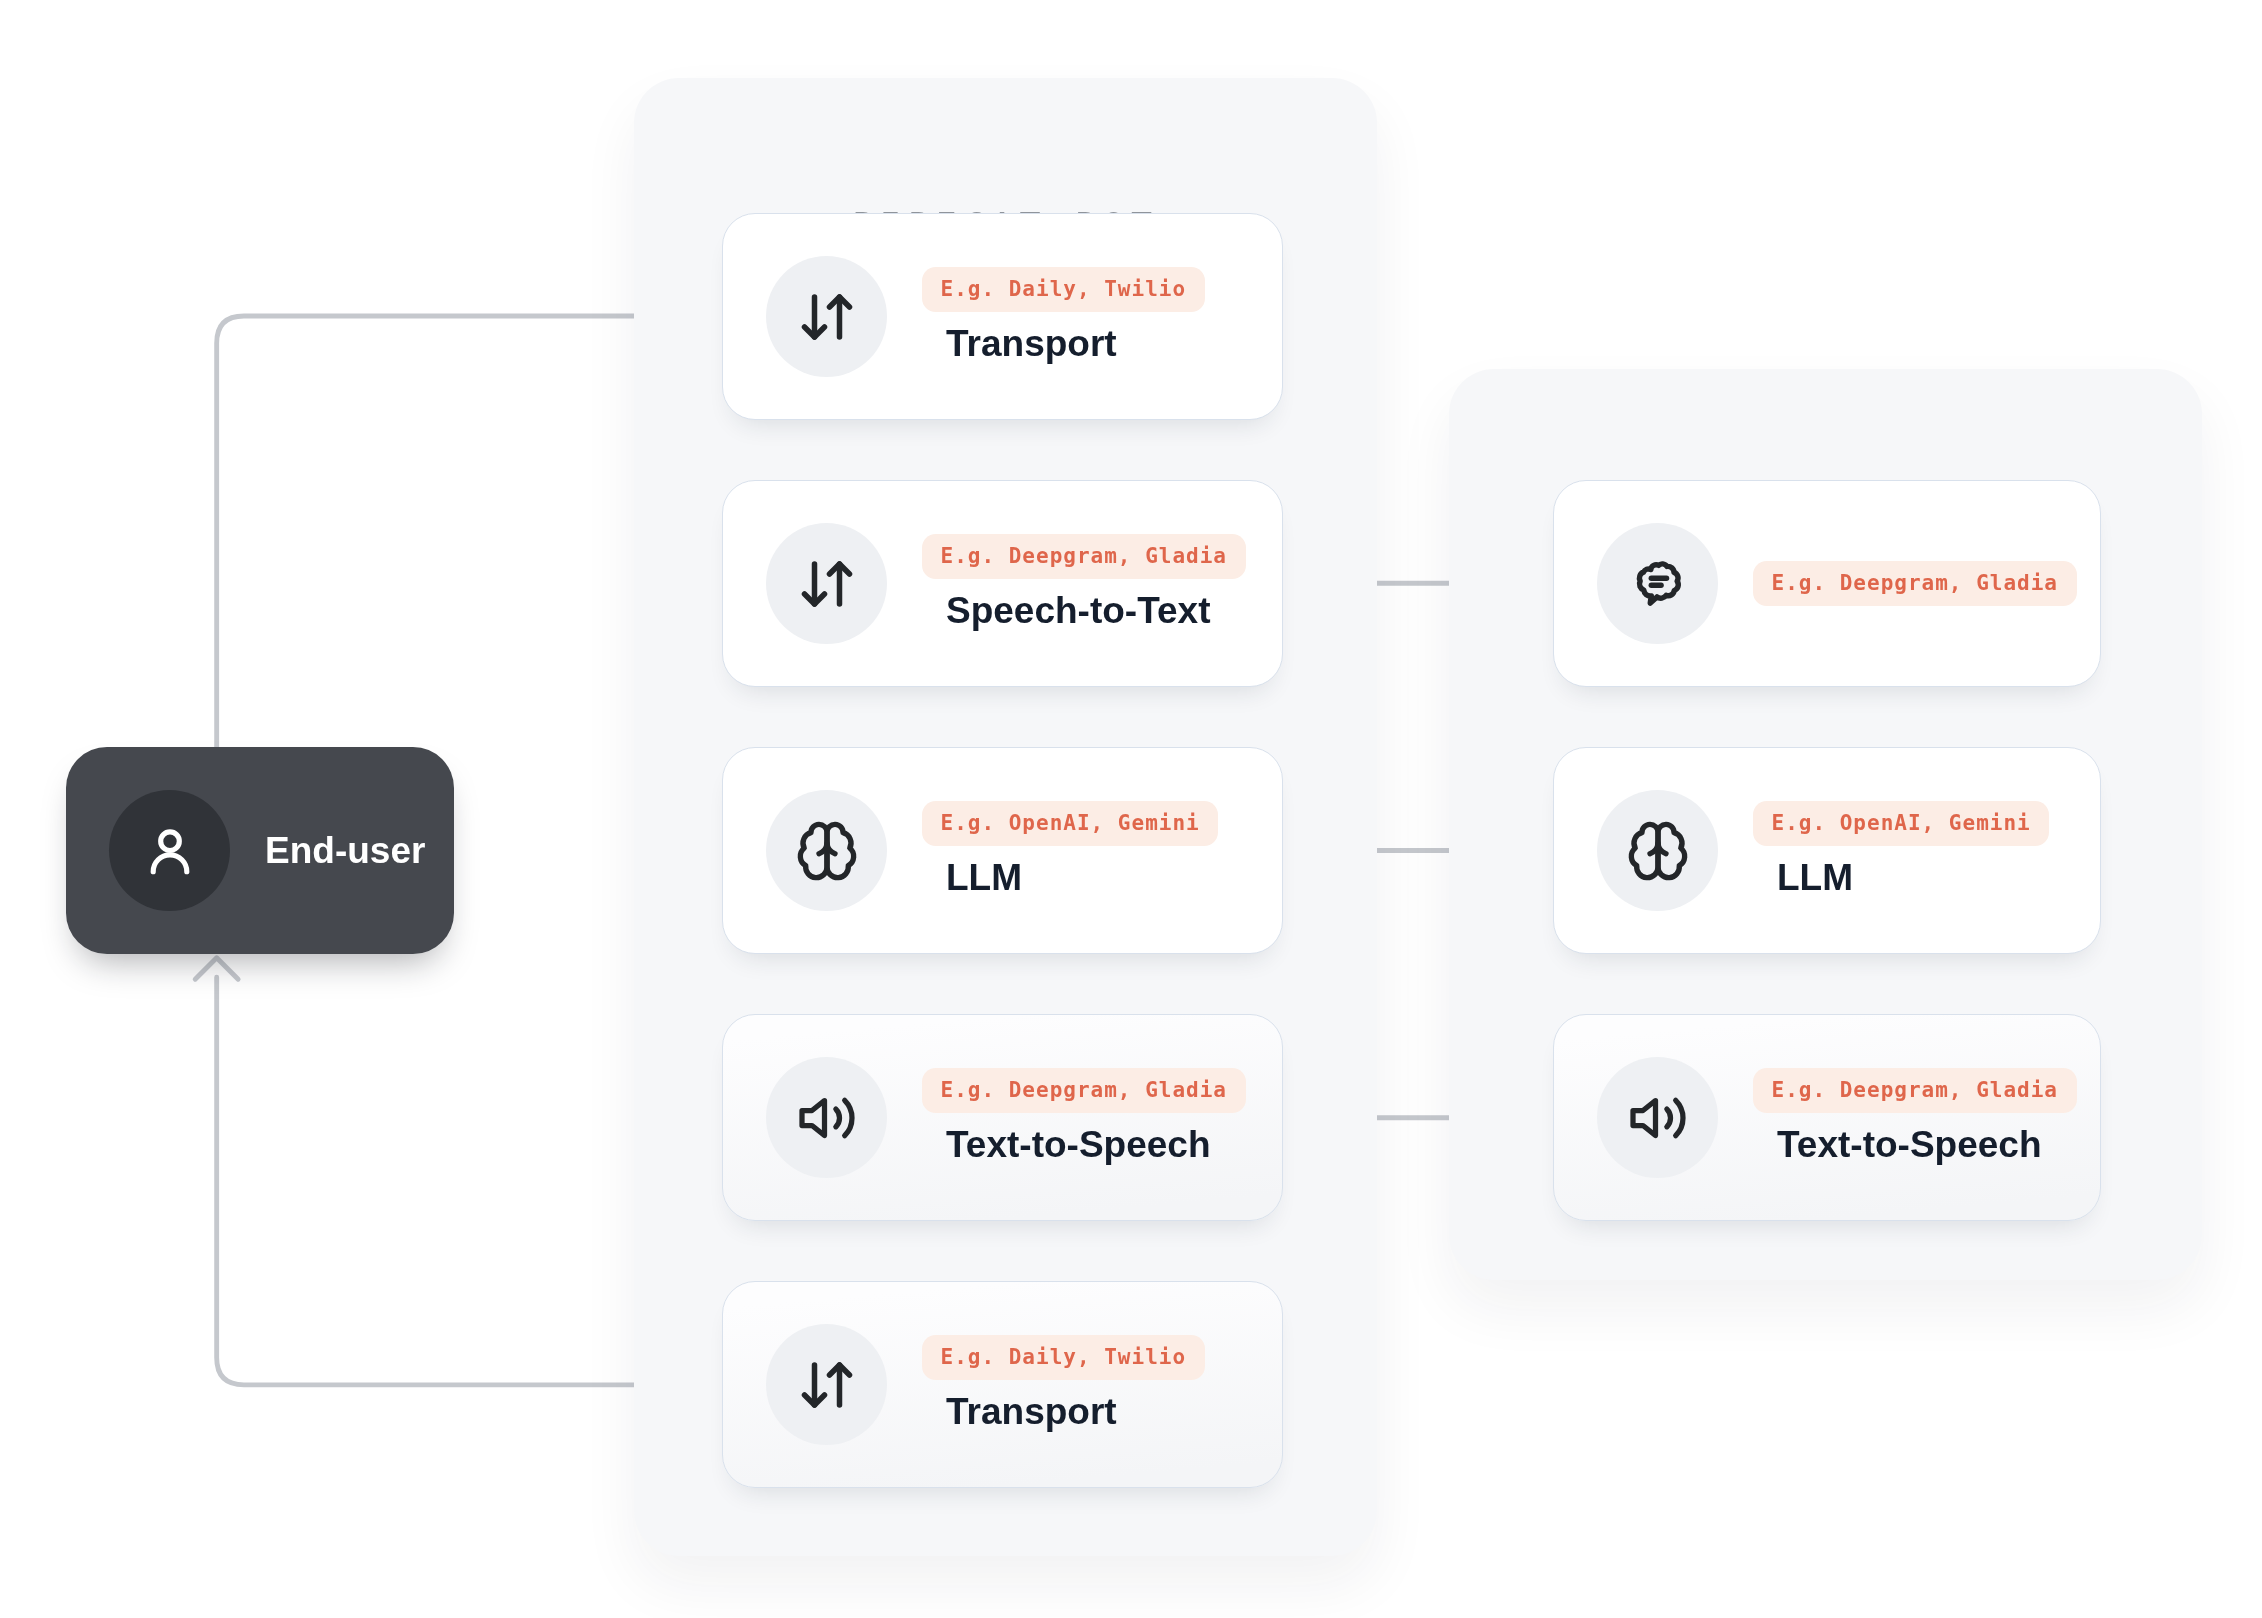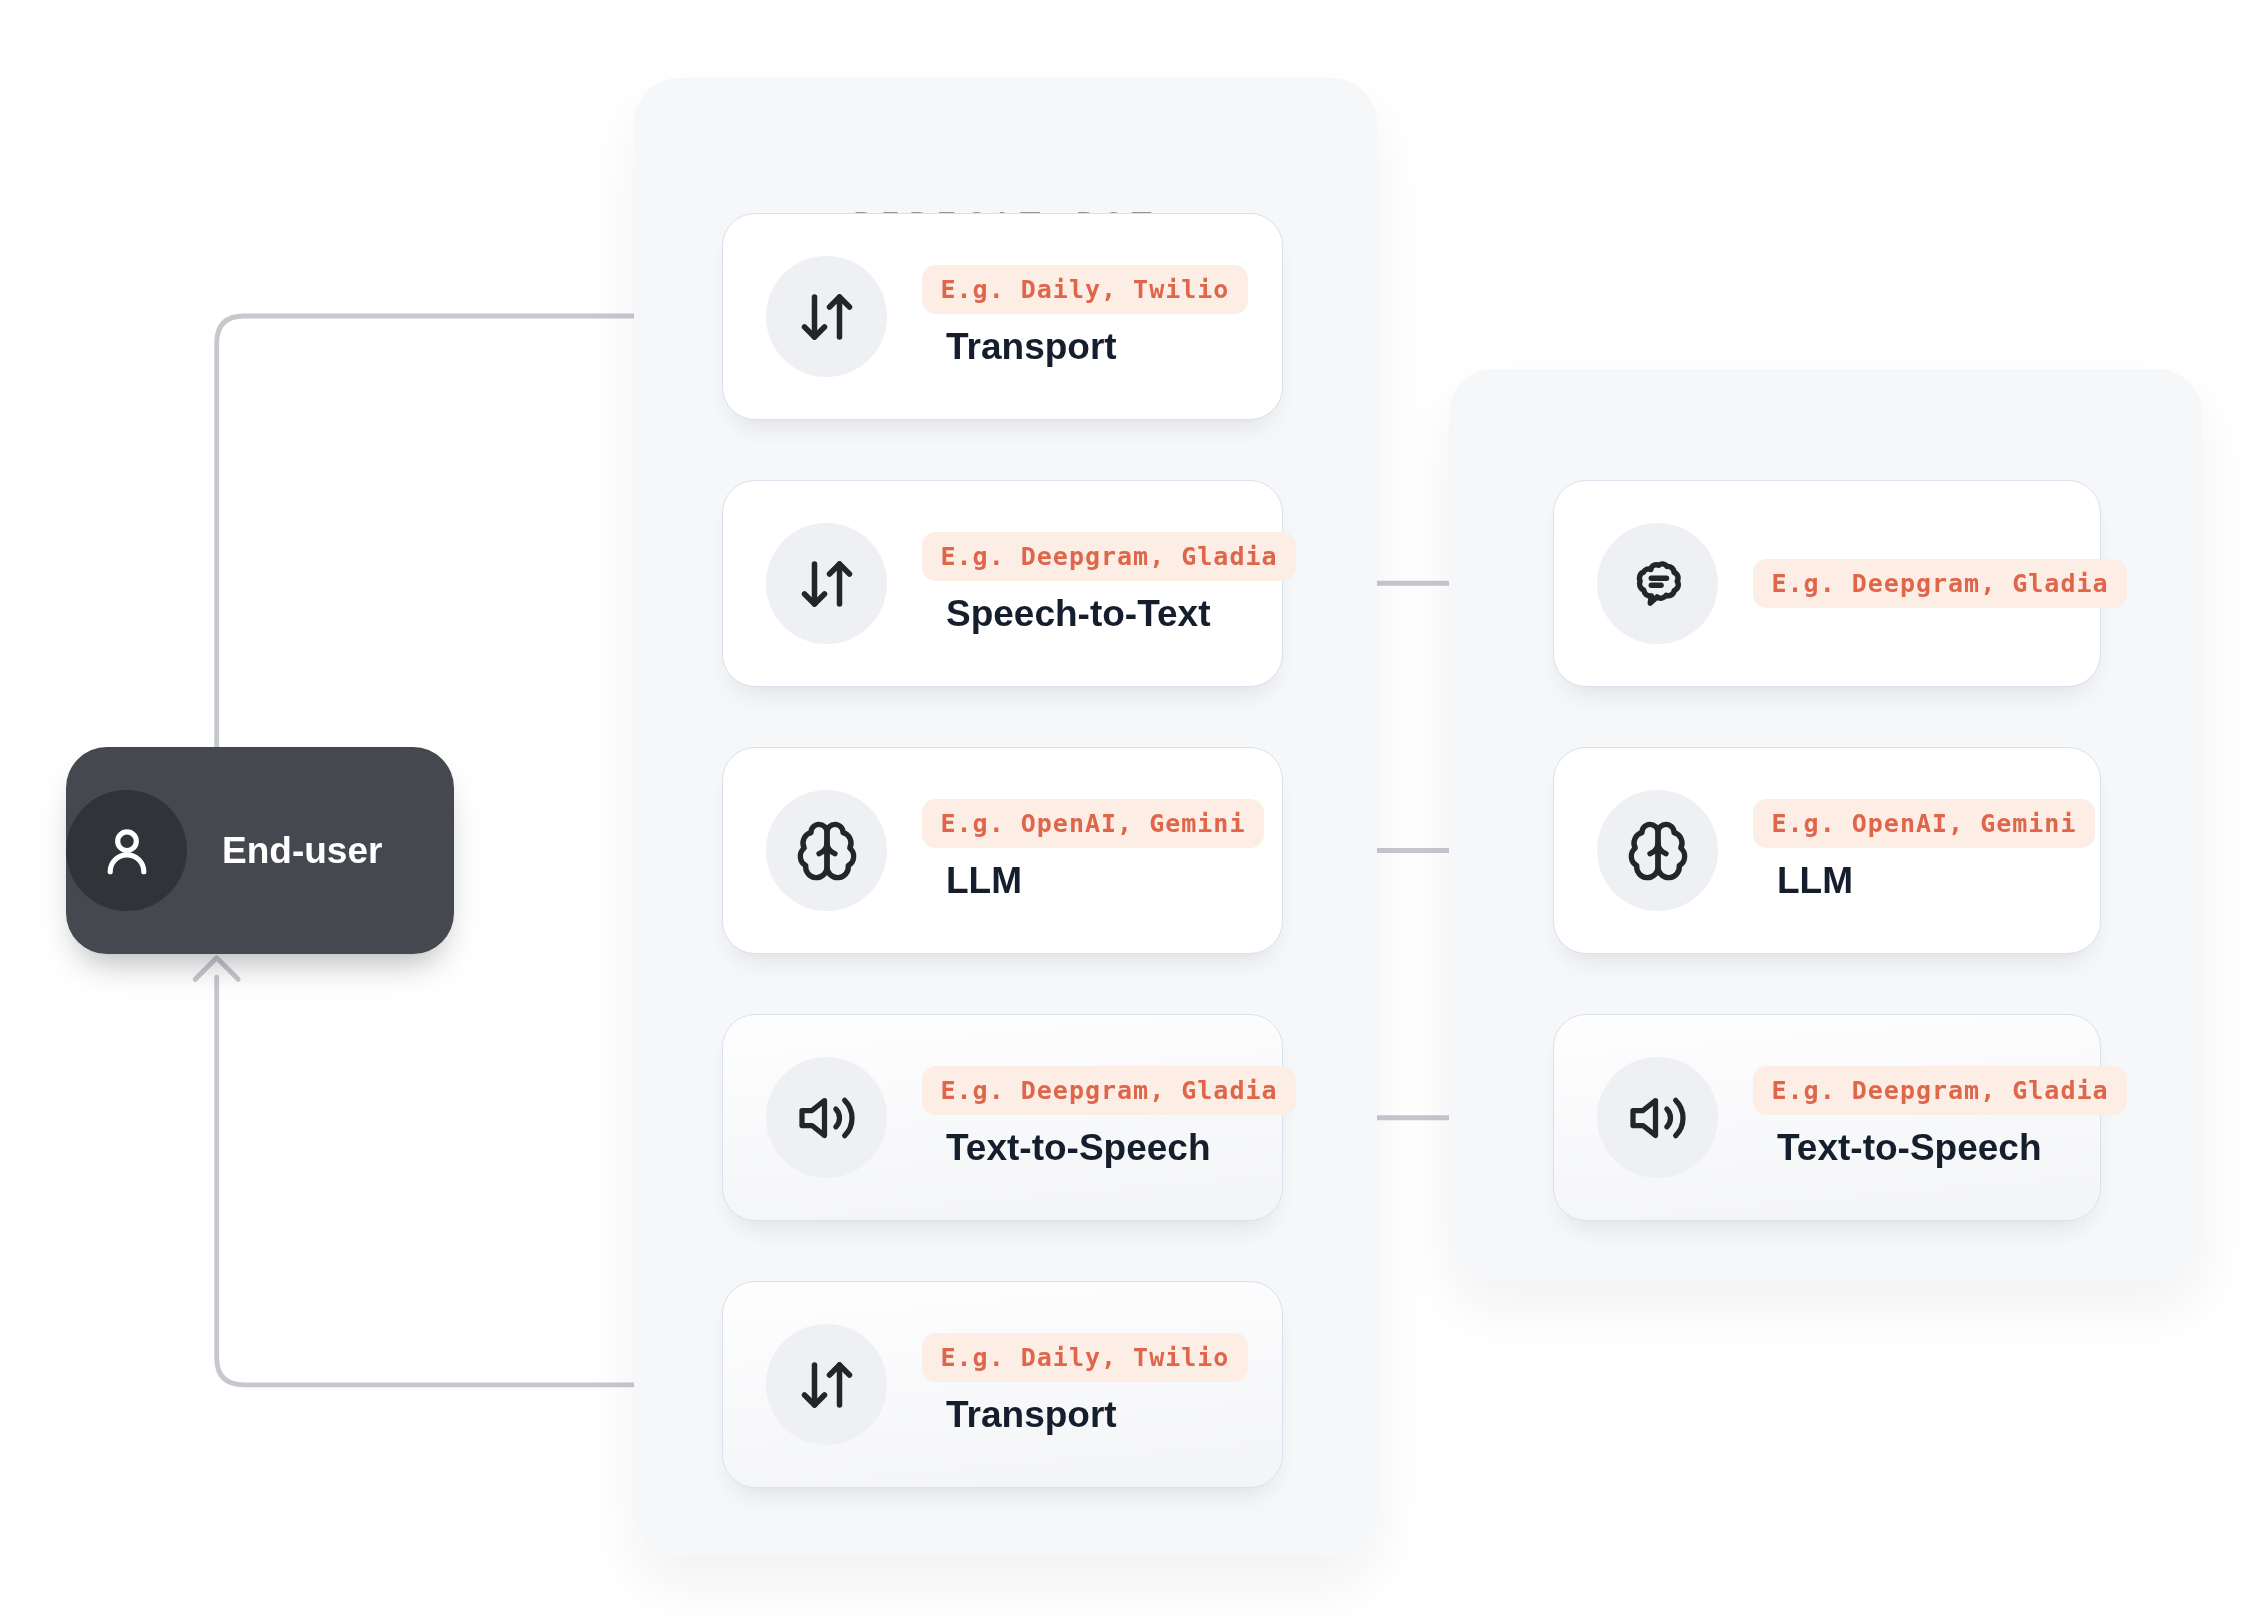--- a/index.html
+++ b/index.html
@@ -26,27 +26,27 @@
   .bot-card{left:722px;width:561px;}
   .ai-card{left:1553px;width:548px;}
   #bot-card-0{top:213px;} #bot-card-1{top:480px;} #bot-card-2{top:747px;}
   #bot-card-3{top:1014px;} #bot-card-4{top:1281px;}
   #ai-card-0{top:480px;} #ai-card-1{top:747px;} #ai-card-2{top:1014px;}
   .icon-circle{flex:0 0 auto;width:121px;height:121px;border-radius:50%;
     background:#eef0f3;display:flex;align-items:center;justify-content:center;color:#232629;}
   .icon-circle svg{display:block;}
   .card-body{display:flex;flex-direction:column;align-items:flex-start;gap:11.7px;}
   .badge{display:inline-block;font-family:"DejaVu Sans Mono",monospace;
-    font-size:25px;font-weight:700;letter-spacing:1px;color:#df664b;
+    font-size:21px;font-weight:700;letter-spacing:1px;color:#df664b;
     background:#fcede5;border-radius:13.7px;padding:10.7px 18.5px;white-space:nowrap;line-height:1.1;}
   .card-title{font-size:37px;font-weight:700;color:#151e2d;line-height:1.15;white-space:nowrap;margin-left:24px;}
   
   #end-user{position:absolute;left:66px;top:747px;width:388px;height:207px;
     border-radius:41px;background:#45484e;display:flex;align-items:center;
-    gap:35px;box-sizing:border-box;
+    padding-left:43px;gap:35px;box-sizing:border-box;
     box-shadow:0 19.5px 35px -13.7px rgba(20,24,32,0.35);}
   .eu-circle{flex:0 0 auto;width:121px;height:121px;border-radius:50%;background:#303338;
     display:flex;align-items:center;justify-content:center;color:#ffffff;}
   .eu-label{font-size:37px;font-weight:700;color:#ffffff;white-space:nowrap;}
   
   #connectors{position:absolute;left:0;top:0;pointer-events:none;}
   #connectors path{fill:none;stroke:#c5c8cd;stroke-width:5;
     stroke-linecap:round;stroke-linejoin:round;}
 </style>
 </head>

